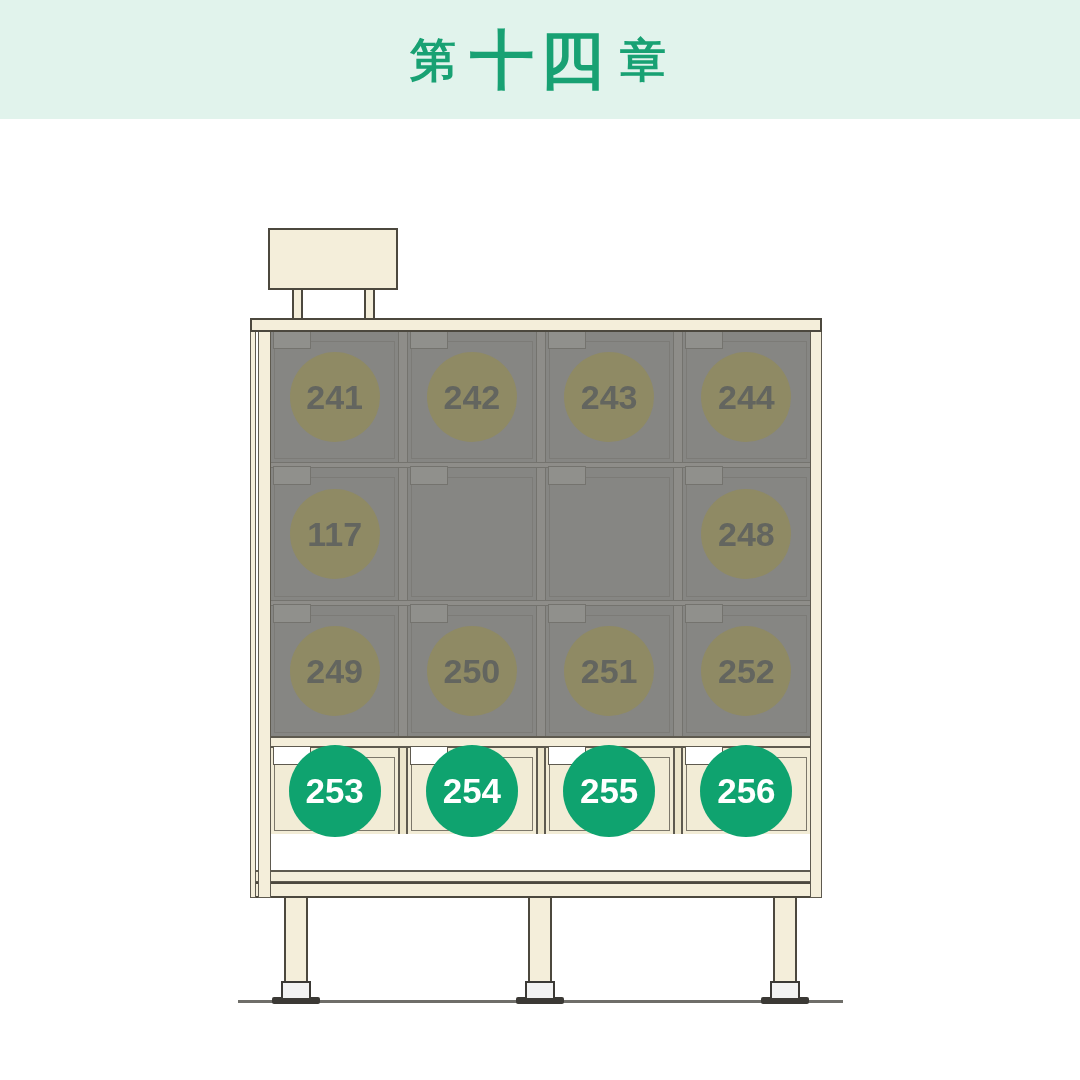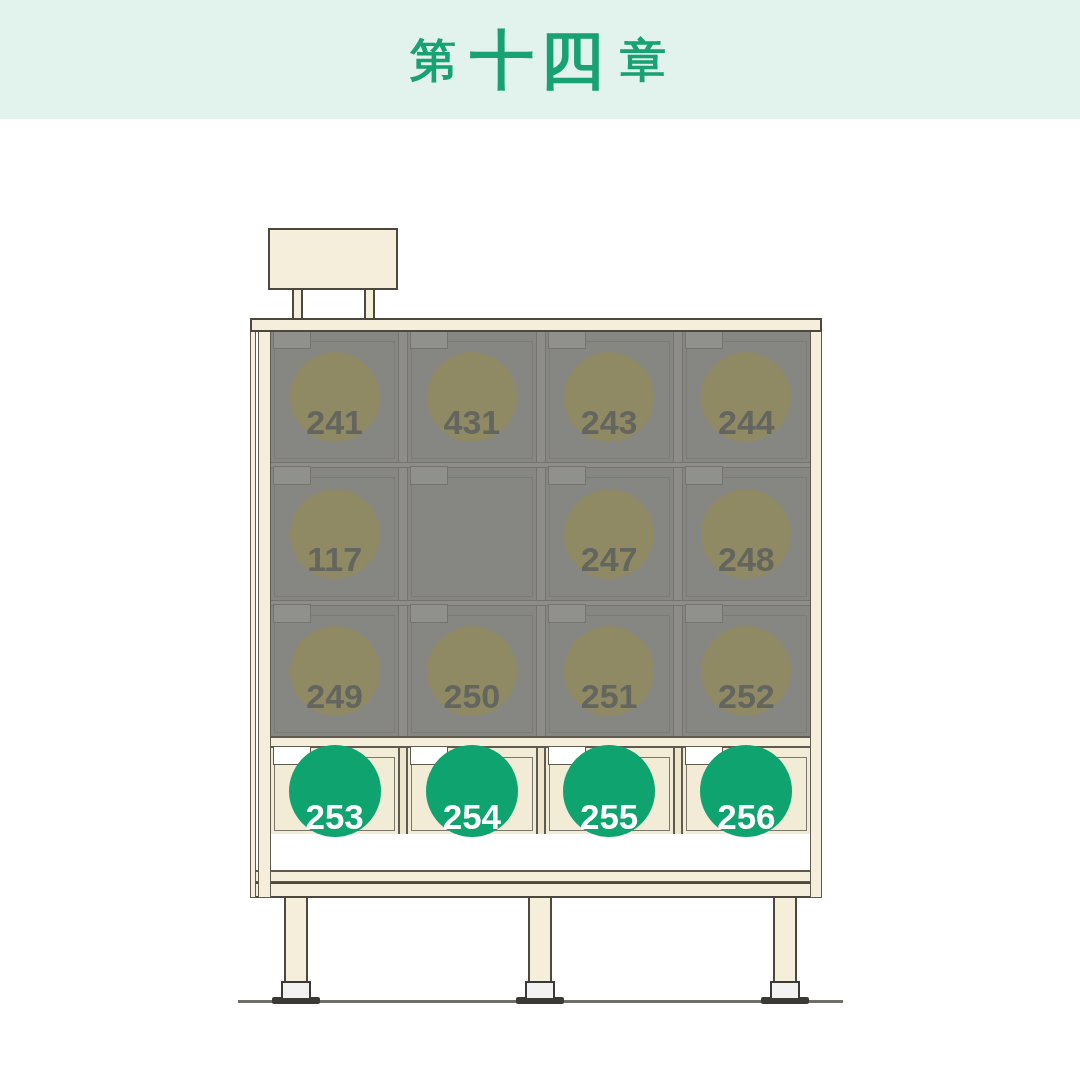--- a/index.html
+++ b/index.html
@@ -72,21 +72,21 @@
   .box{position:absolute;left:3px;right:3px;top:9px;bottom:3px;border:1.5px solid;}
   .row.dim .box{border-color:var(--dim-line);opacity:.55;}
   .row.active .box{border-color:var(--outline-soft);opacity:.8;}
 
   .tab{position:absolute;left:2px;top:-2px;width:38px;height:19px;border:1.5px solid;}
   .row.dim .tab{background:var(--dim-tab);border-color:var(--dim-line);}
   .row.active .tab{background:var(--white);border-color:var(--outline-soft);}
 
   .circle{position:absolute;left:50%;top:50%;transform:translate(-50%,-50%);
     width:92px;height:92px;border-radius:50%;
-    display:flex;align-items:flex-end;justify-content:center;}
+    display:flex;align-items:center;justify-content:center;}
   .row.dim .circle{background:var(--dim-circle);width:90px;height:90px;}
   .row.active .circle{background:var(--green);}
   .num{font-weight:bold;letter-spacing:0;}
   .row.dim .num{color:var(--dim-num);font-size:34px;}
   .row.active .num{color:var(--white);font-size:35px;}
 
   
   .leg{position:absolute;top:779px;width:24px;height:85px;
     background:var(--cream);border:2px solid var(--outline);border-top:none;}
   .leg-1{left:284px;} .leg-2{left:528px;} .leg-3{left:773px;}
@@ -132,21 +132,21 @@
             <div class="tab"></div>
             <div class="circle">
                 <span class="num">241</span>
               </div>
           </div>
           <div class="post"></div>
           <div class="cell">
             <div class="box"></div>
             <div class="tab"></div>
             <div class="circle">
-                <span class="num">431</span>
+                <span class="num">242</span>
               </div>
           </div>
           <div class="post"></div>
           <div class="cell">
             <div class="box"></div>
             <div class="tab"></div>
             <div class="circle">
                 <span class="num">243</span>
               </div>
           </div>
@@ -172,23 +172,20 @@
           </div>
           <div class="post"></div>
           <div class="cell">
             <div class="box"></div>
             <div class="tab"></div>
           </div>
           <div class="post"></div>
           <div class="cell">
             <div class="box"></div>
             <div class="tab"></div>
-            <div class="circle">
-                <span class="num">247</span>
-              </div>
           </div>
           <div class="post"></div>
           <div class="cell">
             <div class="box"></div>
             <div class="tab"></div>
             <div class="circle">
                 <span class="num">248</span>
               </div>
           </div>
         </div>

